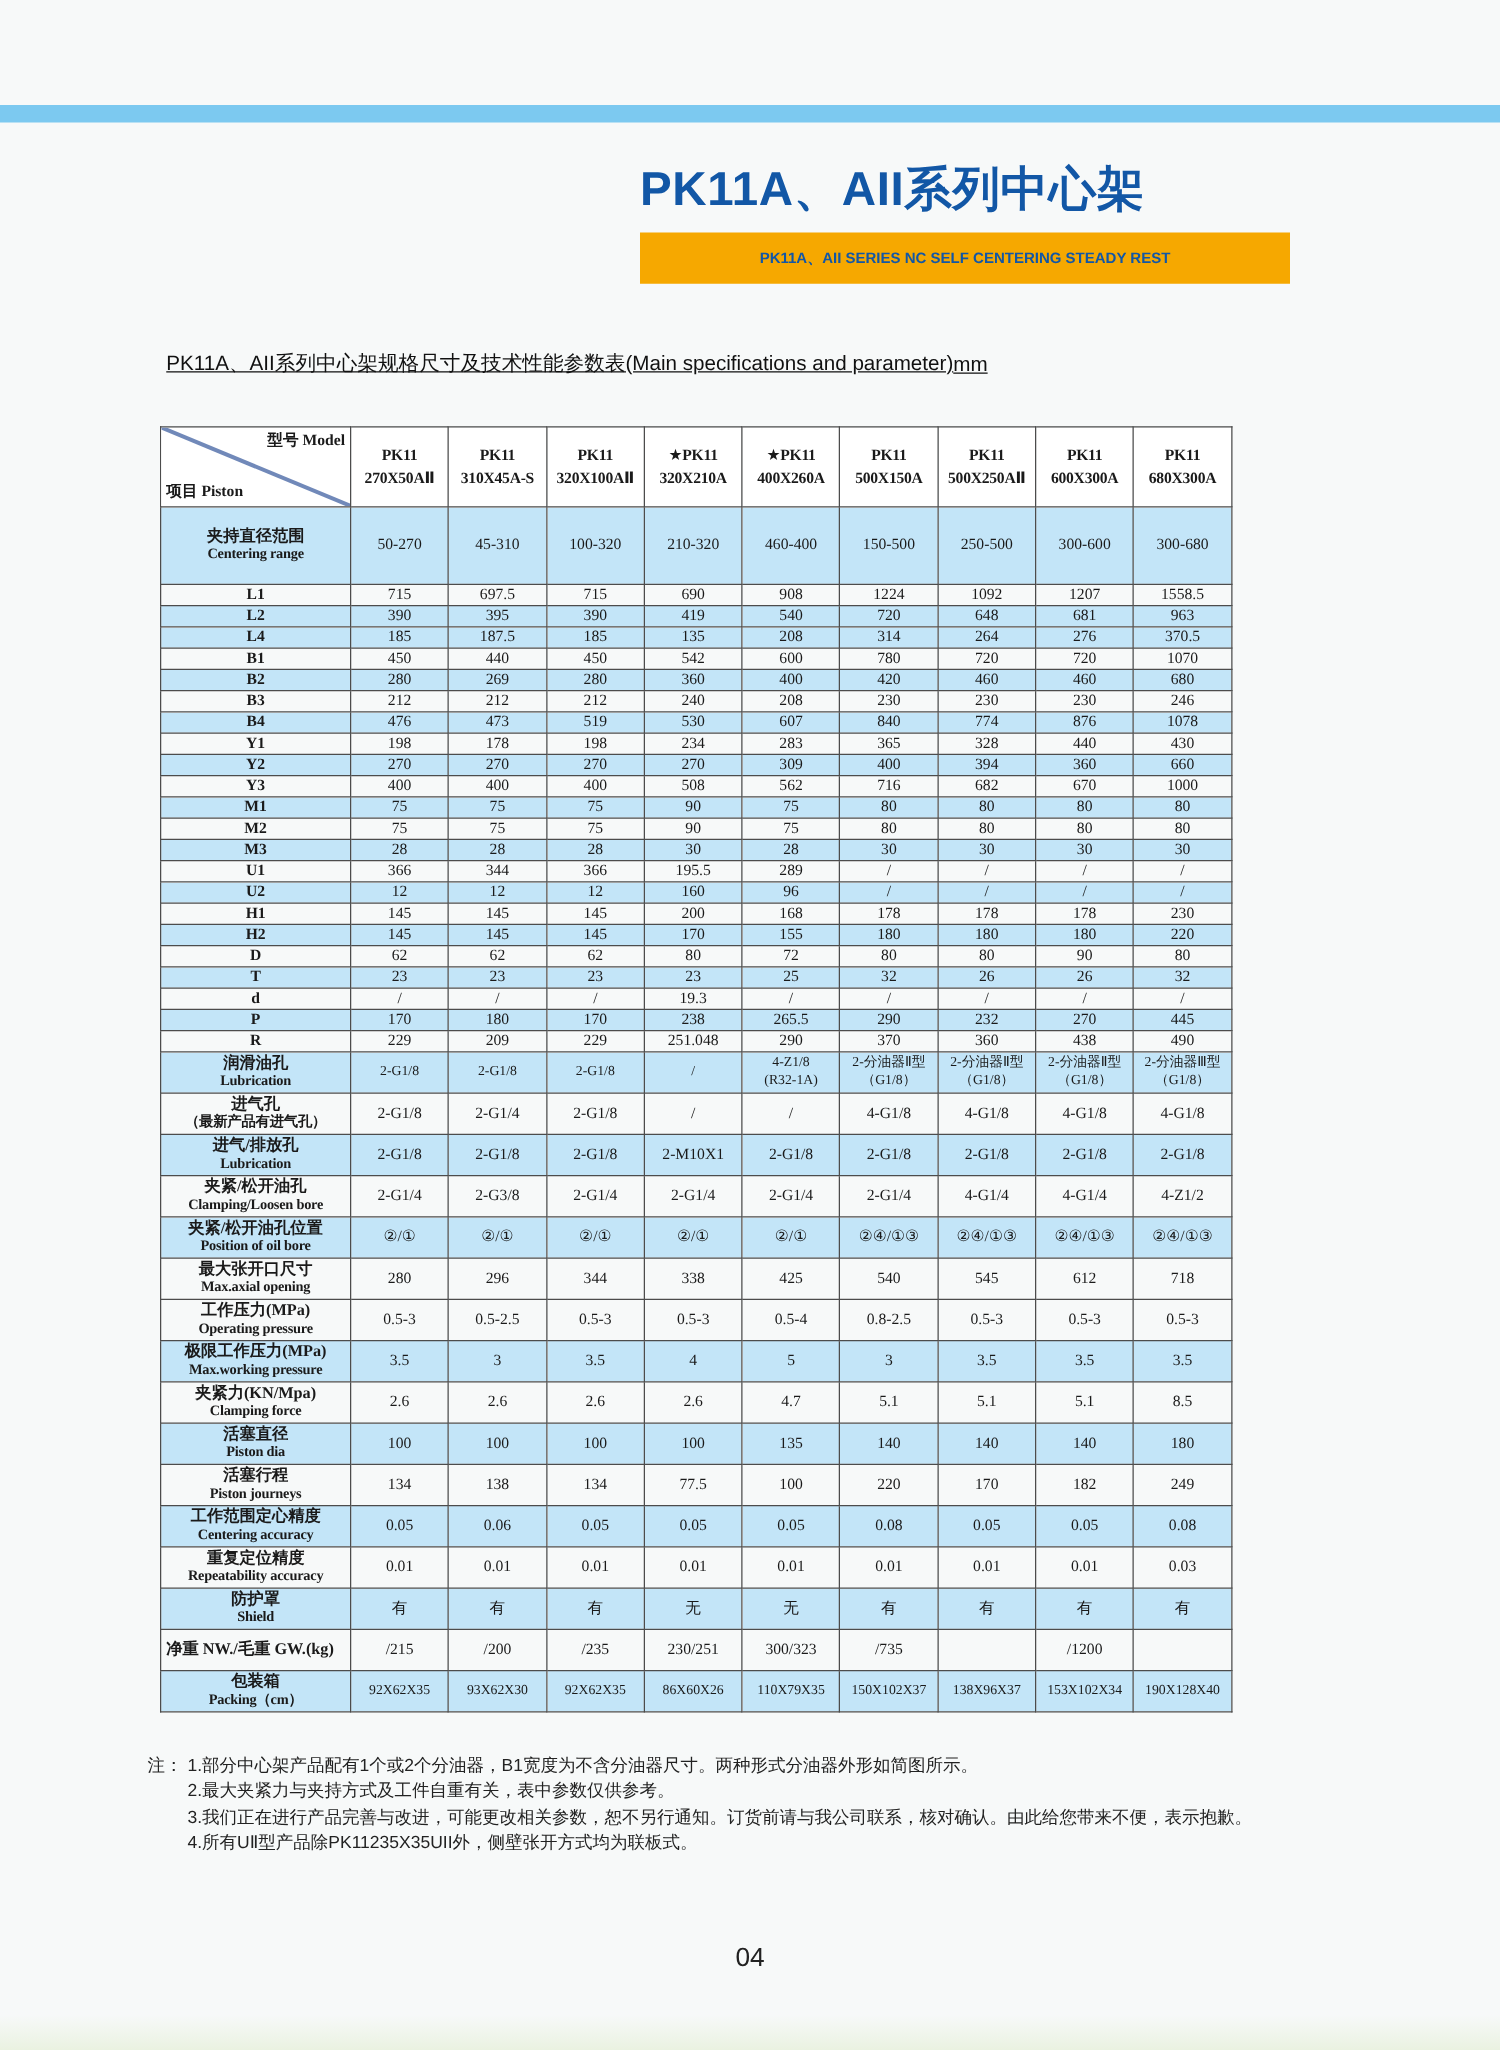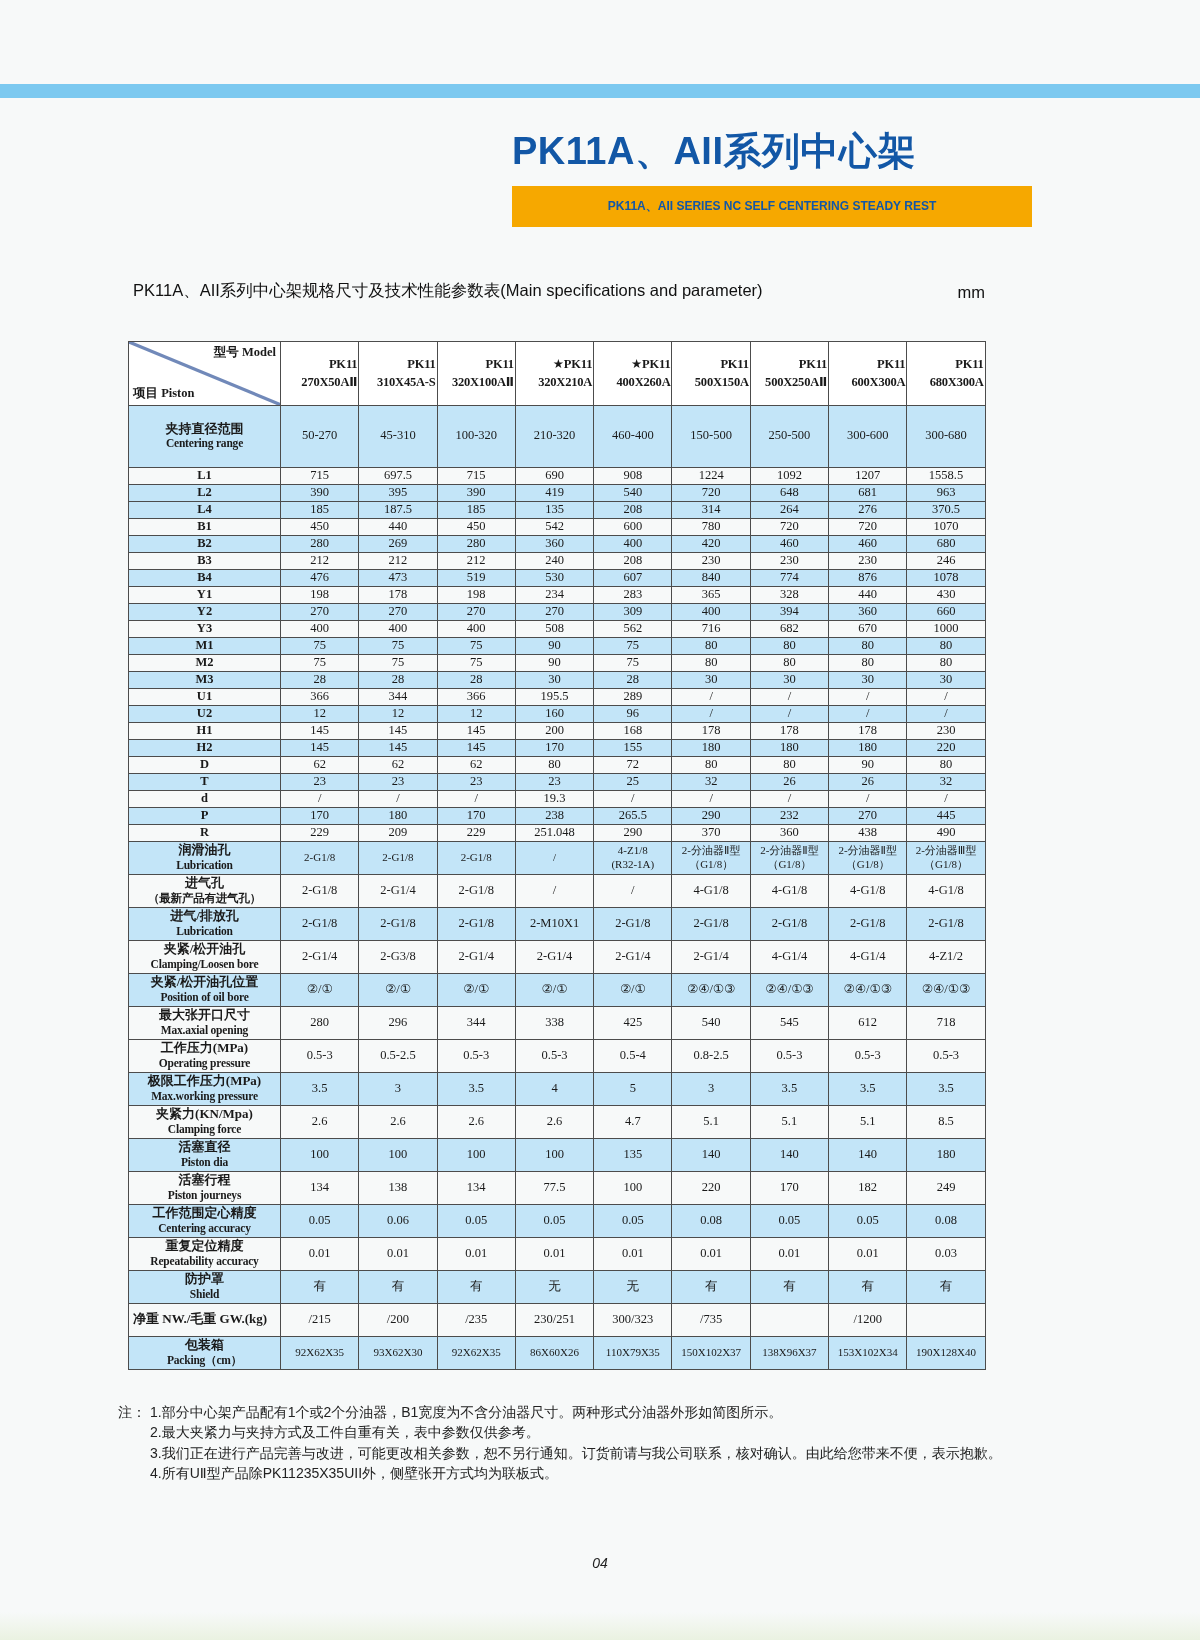--- a/index.html
+++ b/index.html
@@ -23,22 +23,22 @@
   }
   .banner {
     position: absolute; left: 512px; top: 186px; width: 520px; height: 41px;
     background: #f6a800;
     display: flex; align-items: center; justify-content: center;
     font-size: 12px; font-weight: bold; color: #1257a6;
     white-space: nowrap;
   }
   .caption-row {
     position: absolute; left: 133px; top: 280px; width: 852px;
-    display: flex; justify-content: space-between; align-items: flex-end;
-    font-size: 16.5px; color: #111;
+    display: flex; justify-content: flex-start; align-items: flex-end;
+    font-size: 16.5px; color: #111; text-decoration: underline;
   }
   .spec-table {
     position: absolute; left: 128px; top: 310px;
     border-collapse: collapse; table-layout: fixed;
     width: 857px;
     font-family: "Liberation Serif", "DejaVu Sans", serif;
     margin-top: 31px;
   }
   .spec-table col.label-col { width: 152px; }
   .spec-table col.data-col  { width: 78.3px; }
@@ -50,21 +50,20 @@
     line-height: 1.25;
     color: #1a1a1a;
     white-space: pre-line;
     overflow: hidden;
   }
   .spec-table tr.shaded td, .spec-table tr.shaded th { background: #c3e5f8; }
   .spec-table tr.header-row th { height: 44px; background: #fff; }
   .spec-table tr.header-row .l1, .spec-table tr.header-row .l2 {
     display: block; font-weight: bold; font-size: 12.5px; line-height: 1.45;
     letter-spacing: -0.2px;
-    text-align: right;
   }
   .spec-table tr.single { height: 17px; }
   .spec-table tr.single th { font-weight: bold; }
   .spec-table tr.tall { height: 33px; padding-left: 44px; }
   .spec-table tr.first-data { height: 62px; }
   .label-cell .zh { display:block; font-size: 13px; line-height: 1.25; }
   .label-cell .en { display:block; font-size: 11.5px; font-weight: bold; line-height: 1.2; letter-spacing: -0.2px; }
   .label-cell.left { text-align: left; padding-left: 4px; font-weight: bold; font-size: 13px; }
   .small-val td { font-size: 11px; }
   
@@ -76,23 +75,22 @@
   .corner .c-bottom { position: absolute; left: 4px; bottom: 3px; font-size: 12.5px; font-weight: bold; }
   .notes {
     position: absolute; left: 118px; top: 1402px; width: 980px;
     font-size: 14px; color: #222; line-height: 1.45;
   }
   .notes .note-line { display: flex; }
   .notes .note-prefix { flex: 0 0 32px; }
   .notes .note-items { flex: 1; }
   .page-number {
     position: absolute; left: 0; top: 1555px; width: 1200px;
-    text-align: center; font-size: 14px; color: #222;
+    text-align: center; font-size: 21px; color: #222;
     font-family: "Liberation Sans", sans-serif;
-    font-style: italic;
   }
   .bottom-tint {
     position: absolute; left: 0; bottom: 0; width: 1200px; height: 28px;
     background: linear-gradient(to bottom, rgba(230,240,215,0), rgba(223,236,205,0.55));
   }
 </style>
 </head>
 <body>
 
 <div class="topbar"></div>

